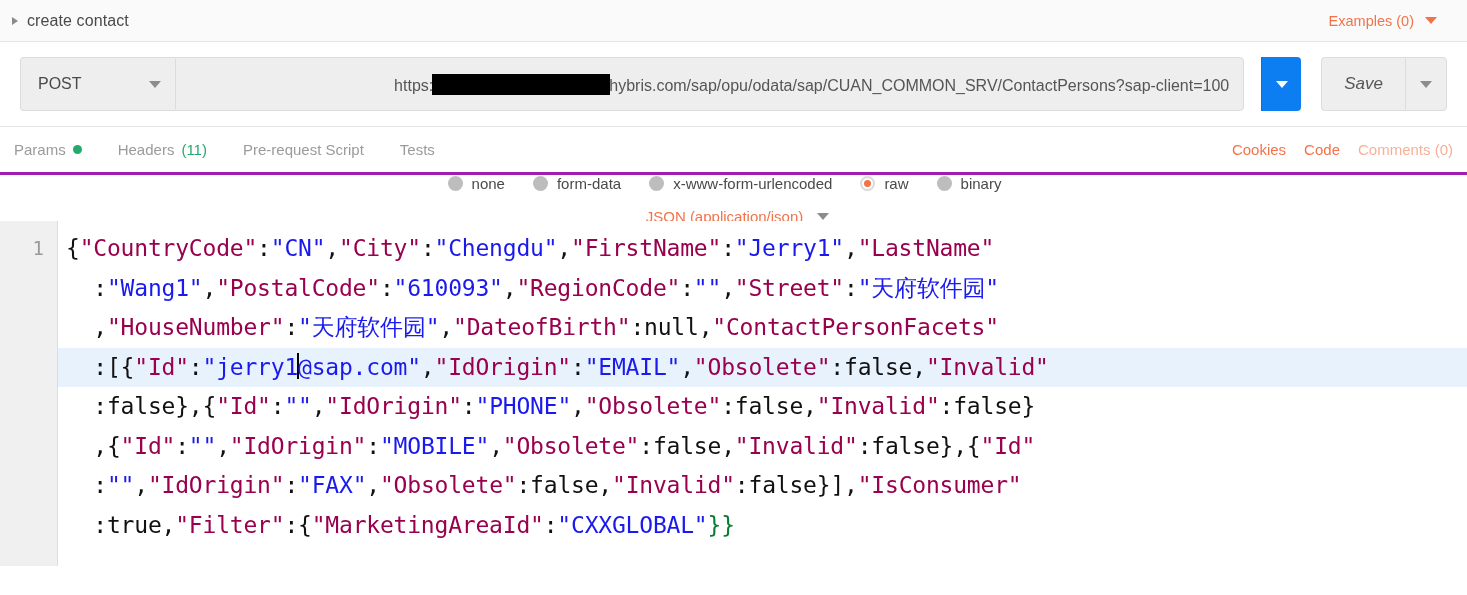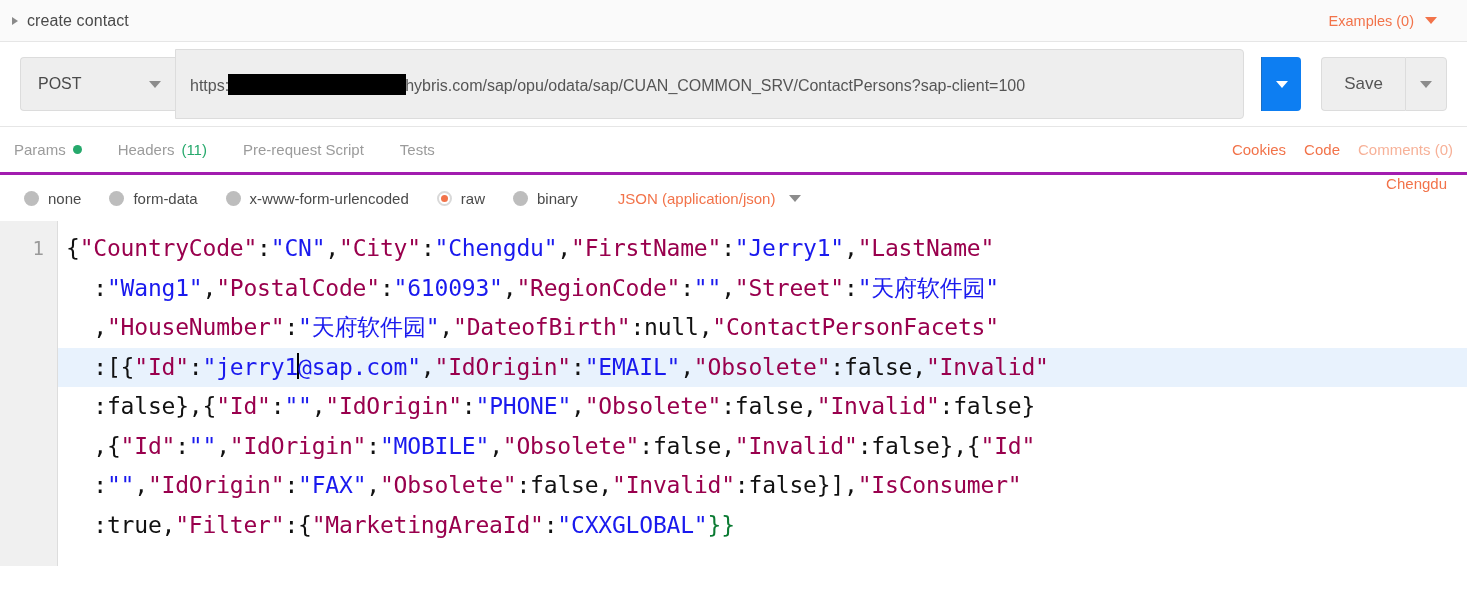--- a/index.html
+++ b/index.html
@@ -80,29 +80,30 @@
   }
   .method-caret {
     margin-left: auto;
     width: 0; height: 0;
     border-left: 6px solid transparent;
     border-right: 6px solid transparent;
     border-top: 7px solid #8c8c8c;
   }
   .url-input {
     flex: 1 1 auto;
-    height: 70px;
+    height: 54px;
     background: #eeeeee;
     border: 1px solid #dcdcdc;
     border-radius: 0 4px 4px 0;
     display: flex;
     align-items: center;
     padding: 0 14px;
     overflow: hidden;
     position: relative;
+    justify-content: flex-end;
   }
   .url-text {
     font-size: 16px;
     color: #555555;
     white-space: nowrap;
   }
   .redaction {
     display: inline-block;
     width: 178px;
     height: 21px;
@@ -140,20 +141,21 @@
   .caret-white {
     width: 0; height: 0;
     border-left: 6px solid transparent;
     border-right: 6px solid transparent;
     border-top: 7px solid #ffffff;
   }
   .save-group {
     display: flex;
     margin-left: 20px;
     flex: 0 0 auto;
+    font-style: italic;
   }
   .save-btn {
     height: 54px;
     background: #eeeeee;
     border: 1px solid #dcdcdc;
     border-right: none;
     border-radius: 4px 0 0 4px;
     color: #555555;
     font-size: 17px;
     display: flex;
@@ -223,23 +225,25 @@
   .tb-link {
     font-size: 15px;
     color: #f2734a;
   }
   .tb-link.muted { color: #f7b198; }
 
   
   .bodytype-row {
     height: 46px;
     display: flex;
+    align-items: center;
     padding: 0 14px;
-    gap: 4px;
-    background: #ffffff;
+    gap: 16px;
+    background: #ffffff;
+    flex-direction: column;
   }
   .radio-item {
     display: flex;
     align-items: center;
     gap: 9px;
     margin-right: 28px;
     font-size: 15px;
     color: #4a4a4a;
   }
   .radio-item:first-child { margin-left: 10px; }

